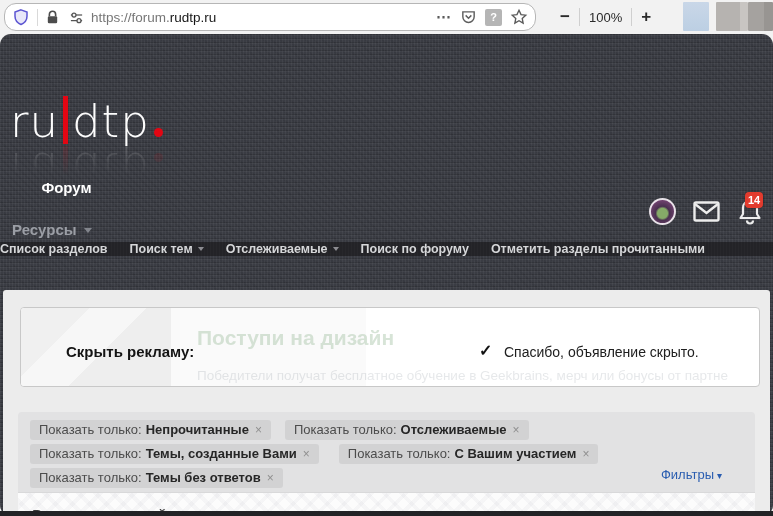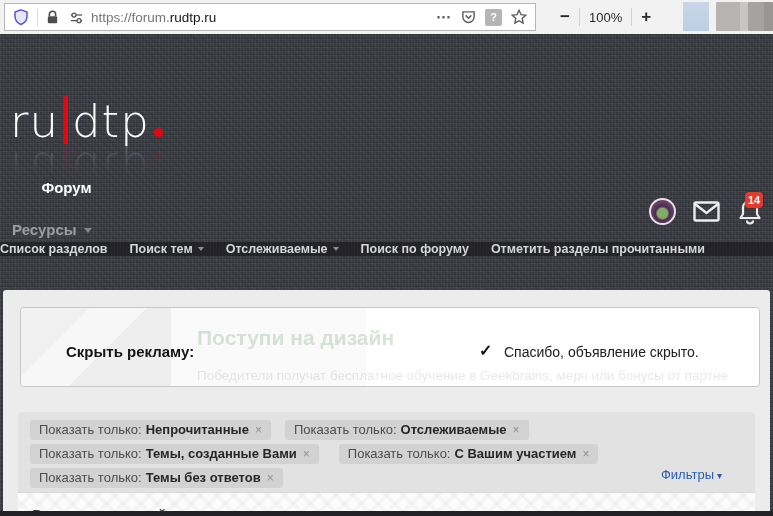--- a/index.html
+++ b/index.html
@@ -3,21 +3,21 @@
 <meta charset="utf-8">
 <style>
   * { margin:0; padding:0; box-sizing:border-box; }
   html,body { background:#555; }
   body { font-family:"Liberation Sans", sans-serif; }
   .screen { position:relative; width:773px; height:516px; overflow:hidden; background:#f2f2f2; }
 
   
   .toolbar { position:absolute; top:0; left:0; width:773px; height:34px; background:#f2f2f2; }
   .urlbar { position:absolute; left:4px; top:3px; width:532px; height:28px; background:#fff;
-            border:1px solid #b6b6b6; border-radius:0; display:flex; align-items:center; padding:0 7px; }
+            border:1px solid #b6b6b6; border-radius:12px; display:flex; align-items:center; padding:0 7px; }
   .urlbar .icn { display:inline-flex; align-items:center; justify-content:center; flex:0 0 auto; }
   .vsep { width:1px; height:17px; background:#d9d9d9; margin:0 7px; flex:0 0 auto; }
   .url-text { flex:1 1 auto; font-size:13.5px; white-space:nowrap; overflow:hidden; margin-left:6px; }
   .url-prefix { color:#777; }
   .url-domain { color:#161616; }
   .more-glyph { color:#5a5a5a; font-size:15px; font-weight:bold; letter-spacing:1px; margin:0 8px; }
   .unknown-ext { width:17px; height:17px; background:#b5b5b5; border-radius:2px; color:#fff;
                  font-size:11px; font-weight:bold; display:flex; align-items:center; justify-content:center; margin:0 8px; }
   .zoomctl { position:absolute; left:560px; top:0; height:34px; display:flex; align-items:center; }
   .zoomctl .zsep { width:1px; height:18px; background:#cfcfcf; margin:0 9px; }
@@ -25,20 +25,21 @@
   .zoom-level { font-size:13px; color:#2a2a2a; }
   .ext-block { position:absolute; top:2px; height:29px; border-radius:1px; }
 
   
   .page-bg { position:absolute; top:34px; left:0; width:773px; height:482px;
     background-color:#3a3c43;
     background-image:
       repeating-linear-gradient(90deg, rgba(255,255,255,.045) 0 1px, rgba(0,0,0,0) 1px 3px),
       repeating-linear-gradient(0deg, rgba(255,255,255,.035) 0 1px, rgba(0,0,0,.14) 1px 2px, rgba(0,0,0,0) 2px 4px),
       repeating-linear-gradient(45deg, rgba(0,0,0,.05) 0 2px, rgba(0,0,0,0) 2px 6px);
+    border-radius: 11px;
   }
 
   
   .logo { position:absolute; left:10px; top:62px; line-height:1; }
   .logo-row { white-space:nowrap; }
   .logo-txt { font-family:"DejaVu Sans", sans-serif; font-weight:200; font-size:45px; color:#fdfdfd; letter-spacing:1px; }
   .logo-bar { display:inline-block; width:5px; height:48px; background:#e30613; margin:0 4px; vertical-align:-7px; }
   .logo-dot { display:inline-block; width:9px; height:9px; border-radius:50%; background:#e30613; margin-left:4px; }
   .logo-reflection { transform:scaleY(-1); opacity:.22; margin-top:2px;
     -webkit-mask-image:linear-gradient(to top, rgba(0,0,0,.7), transparent 60%);

